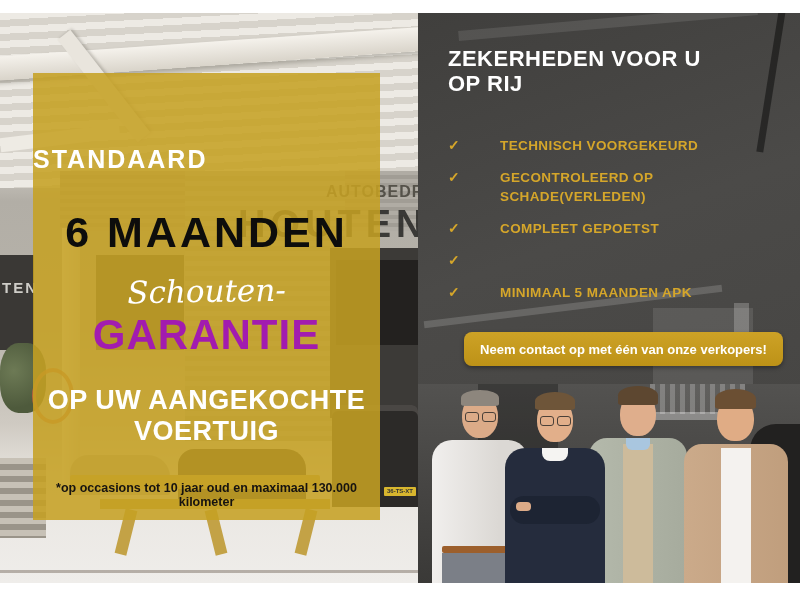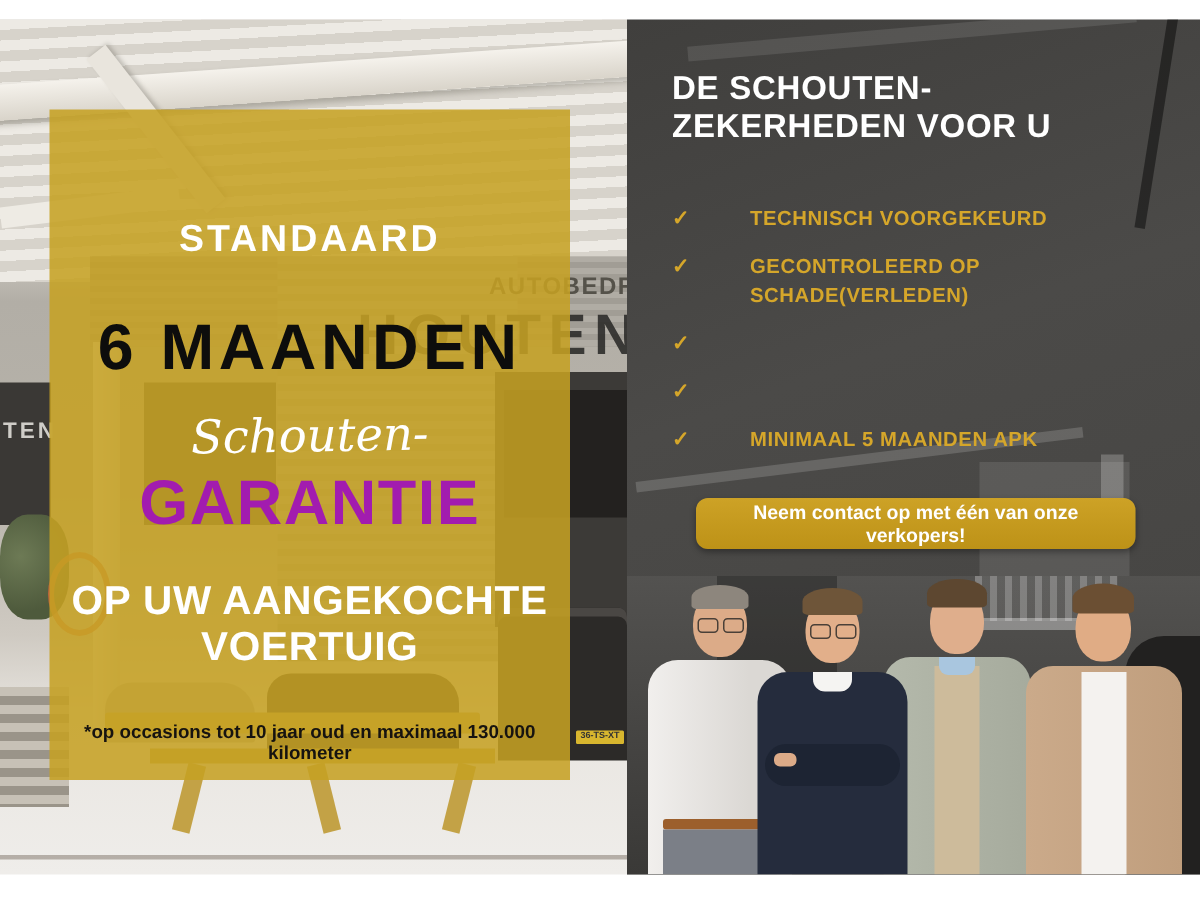--- a/index.html
+++ b/index.html
@@ -39,21 +39,21 @@
   .pleg1{left:120px;top:496px;width:12px;height:46px;background:#c3a246;transform:rotate(14deg);}
   .pleg2{left:210px;top:496px;width:12px;height:46px;background:#c3a246;transform:rotate(-14deg);}
   .pleg3{left:300px;top:496px;width:12px;height:46px;background:#c3a246;transform:rotate(14deg);}
   .ground-line{left:0;top:557px;width:418px;height:3px;background:#8f867c;opacity:.6;}
   .sign-top{left:326px;top:170px;width:200px;height:20px;font-size:16px;font-weight:bold;color:#55524a;letter-spacing:1px;}
   .sign-big{left:238px;top:190px;width:260px;height:44px;font-size:38px;font-weight:bold;color:#262624;letter-spacing:5px;opacity:.85;}
   .sign-left{left:2px;top:266px;font-size:15px;font-weight:bold;color:#cfcdc8;letter-spacing:2px;}
 
   
   .gold-panel{left:33px;top:73px;width:347px;height:447px;background:rgba(197,161,35,.87);}
-  .gp-eyebrow{left:0;top:72px;width:347px;text-align:center;color:#ffffff;font-weight:bold;
+  .gp-eyebrow{left:0;top:72px;width:347px;color:#ffffff;font-weight:bold;
               font-size:25px;letter-spacing:2px;}
   .gp-title{left:-10px;top:135px;width:367px;text-align:center;color:#0d0d0c;font-weight:bold;
             font-size:43px;letter-spacing:3px;}
   .gp-script{left:0;top:200px;width:347px;text-align:center;color:#ffffff;
              font-family:"DejaVu Serif",serif;font-style:italic;font-size:31px;transform:rotate(-1deg);}
   .gp-title2{left:0;top:238px;width:347px;text-align:center;color:#a21caf;font-weight:bold;
              font-size:42px;letter-spacing:1px;}
   .gp-sub{left:0;top:312px;width:347px;text-align:center;color:#ffffff;font-weight:bold;
           font-size:27px;line-height:31px;letter-spacing:.5px;}
   .gp-foot{left:0;top:408px;width:347px;text-align:center;color:#161310;font-weight:600;
@@ -67,21 +67,21 @@
   .rp-pole{left:350px;top:-10px;width:7px;height:150px;background:rgba(0,0,0,.45);transform:rotate(9deg);}
   .rp-beam{left:40px;top:5px;width:300px;height:10px;background:rgba(255,255,255,.10);transform:rotate(-5deg);}
 
   .rp-heading{left:30px;top:33px;width:300px;color:#ffffff;font-weight:bold;
               font-size:22px;line-height:25px;letter-spacing:.5px;}
   .rp-list{left:30px;top:123px;width:320px;list-style:none;margin:0;padding:0;}
   .rp-item{display:flex;align-items:flex-start;margin-bottom:13px;}
   .rp-check{color:#d5a62a;font-size:14px;font-weight:bold;width:18px;flex:0 0 18px;line-height:19px;}
   .rp-label{color:#d5a62a;font-size:13.5px;font-weight:bold;letter-spacing:.4px;line-height:19px;
             white-space:pre-line;margin-left:34px;}
-  .rp-cta{left:46px;top:319px;width:293px;height:34px;background:linear-gradient(180deg,#cda226,#bd9217);
+  .rp-cta{left:46px;top:319px;width:319px;height:34px;background:linear-gradient(180deg,#cda226,#bd9217);
           border:none;border-radius:8px;color:#ffffff;font-weight:bold;font-size:13px;
           font-family:"Liberation Sans",sans-serif;box-shadow:0 2px 4px rgba(0,0,0,.35);cursor:pointer;}
 
   
   .team{left:0;top:371px;width:382px;height:199px;overflow:hidden;
         background:linear-gradient(180deg,#535250 0%,#454442 55%,#3a3937 100%);}
   .t-door{left:60px;top:0;width:80px;height:90px;background:rgba(0,0,0,.28);}
   .t-slats{left:232px;top:0;width:95px;height:30px;
            background:repeating-linear-gradient(90deg,rgba(255,255,255,.28) 0 5px,rgba(255,255,255,.08) 5px 10px);}
   .t-canopy{left:226px;top:28px;width:106px;height:8px;background:rgba(255,255,255,.35);}
@@ -167,36 +167,37 @@
   </div>
 
   <div class="abs right-panel">
     <div class="abs rp-beam"></div>
     <div class="abs rp-roofline"></div>
     <div class="abs rp-wall"></div>
     <div class="abs rp-flag"></div>
     <div class="abs rp-pole"></div>
 
     <div class="abs rp-heading">
-      <div>DE SCHOUTEN-</div>
       <div>ZEKERHEDEN VOOR U</div>
+      <div>OP RIJ</div>
     </div>
 
     <ul class="abs rp-list">
       <li class="rp-item">
         <span class="rp-check">✓</span>
         <span class="rp-label">TECHNISCH VOORGEKEURD</span>
       </li>
       <li class="rp-item">
         <span class="rp-check">✓</span>
         <span class="rp-label">GECONTROLEERD OP
 SCHADE(VERLEDEN)</span>
       </li>
       <li class="rp-item">
         <span class="rp-check">✓</span>
+        <span class="rp-label">COMPLEET GEPOETST</span>
       </li>
       <li class="rp-item">
         <span class="rp-check">✓</span>
       </li>
       <li class="rp-item">
         <span class="rp-check">✓</span>
         <span class="rp-label">MINIMAAL 5 MAANDEN APK</span>
       </li>
     </ul>
 

